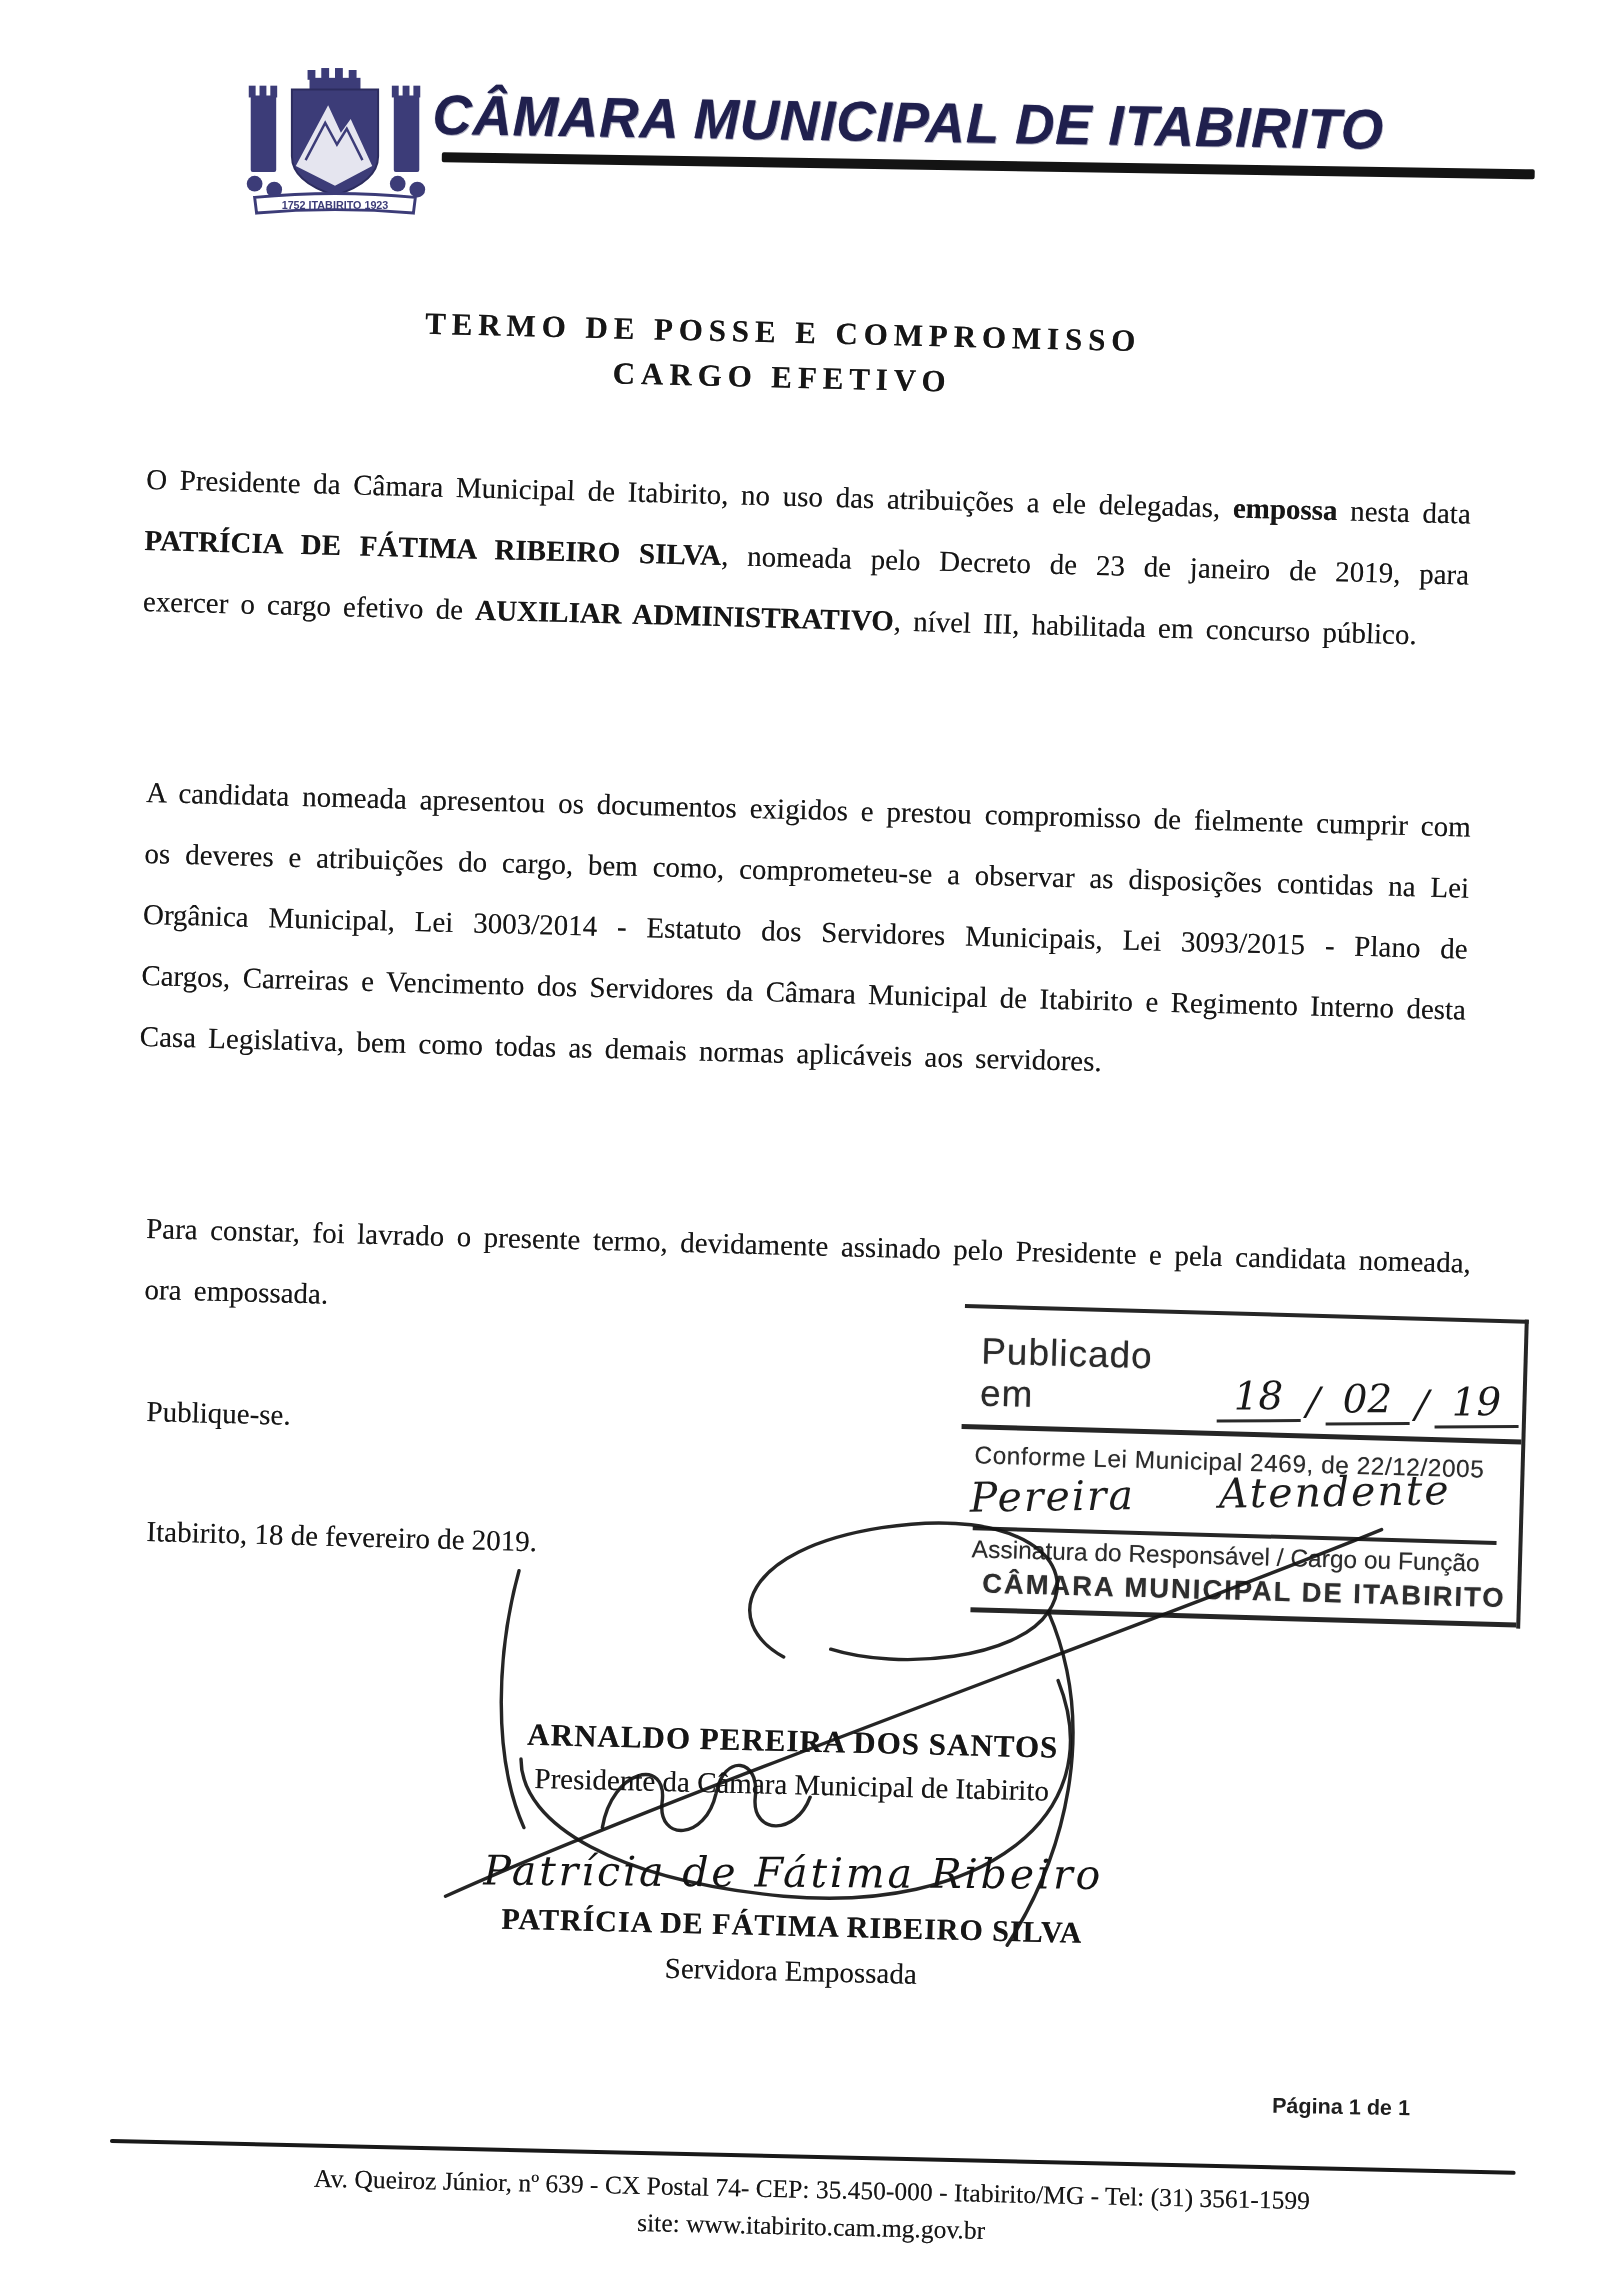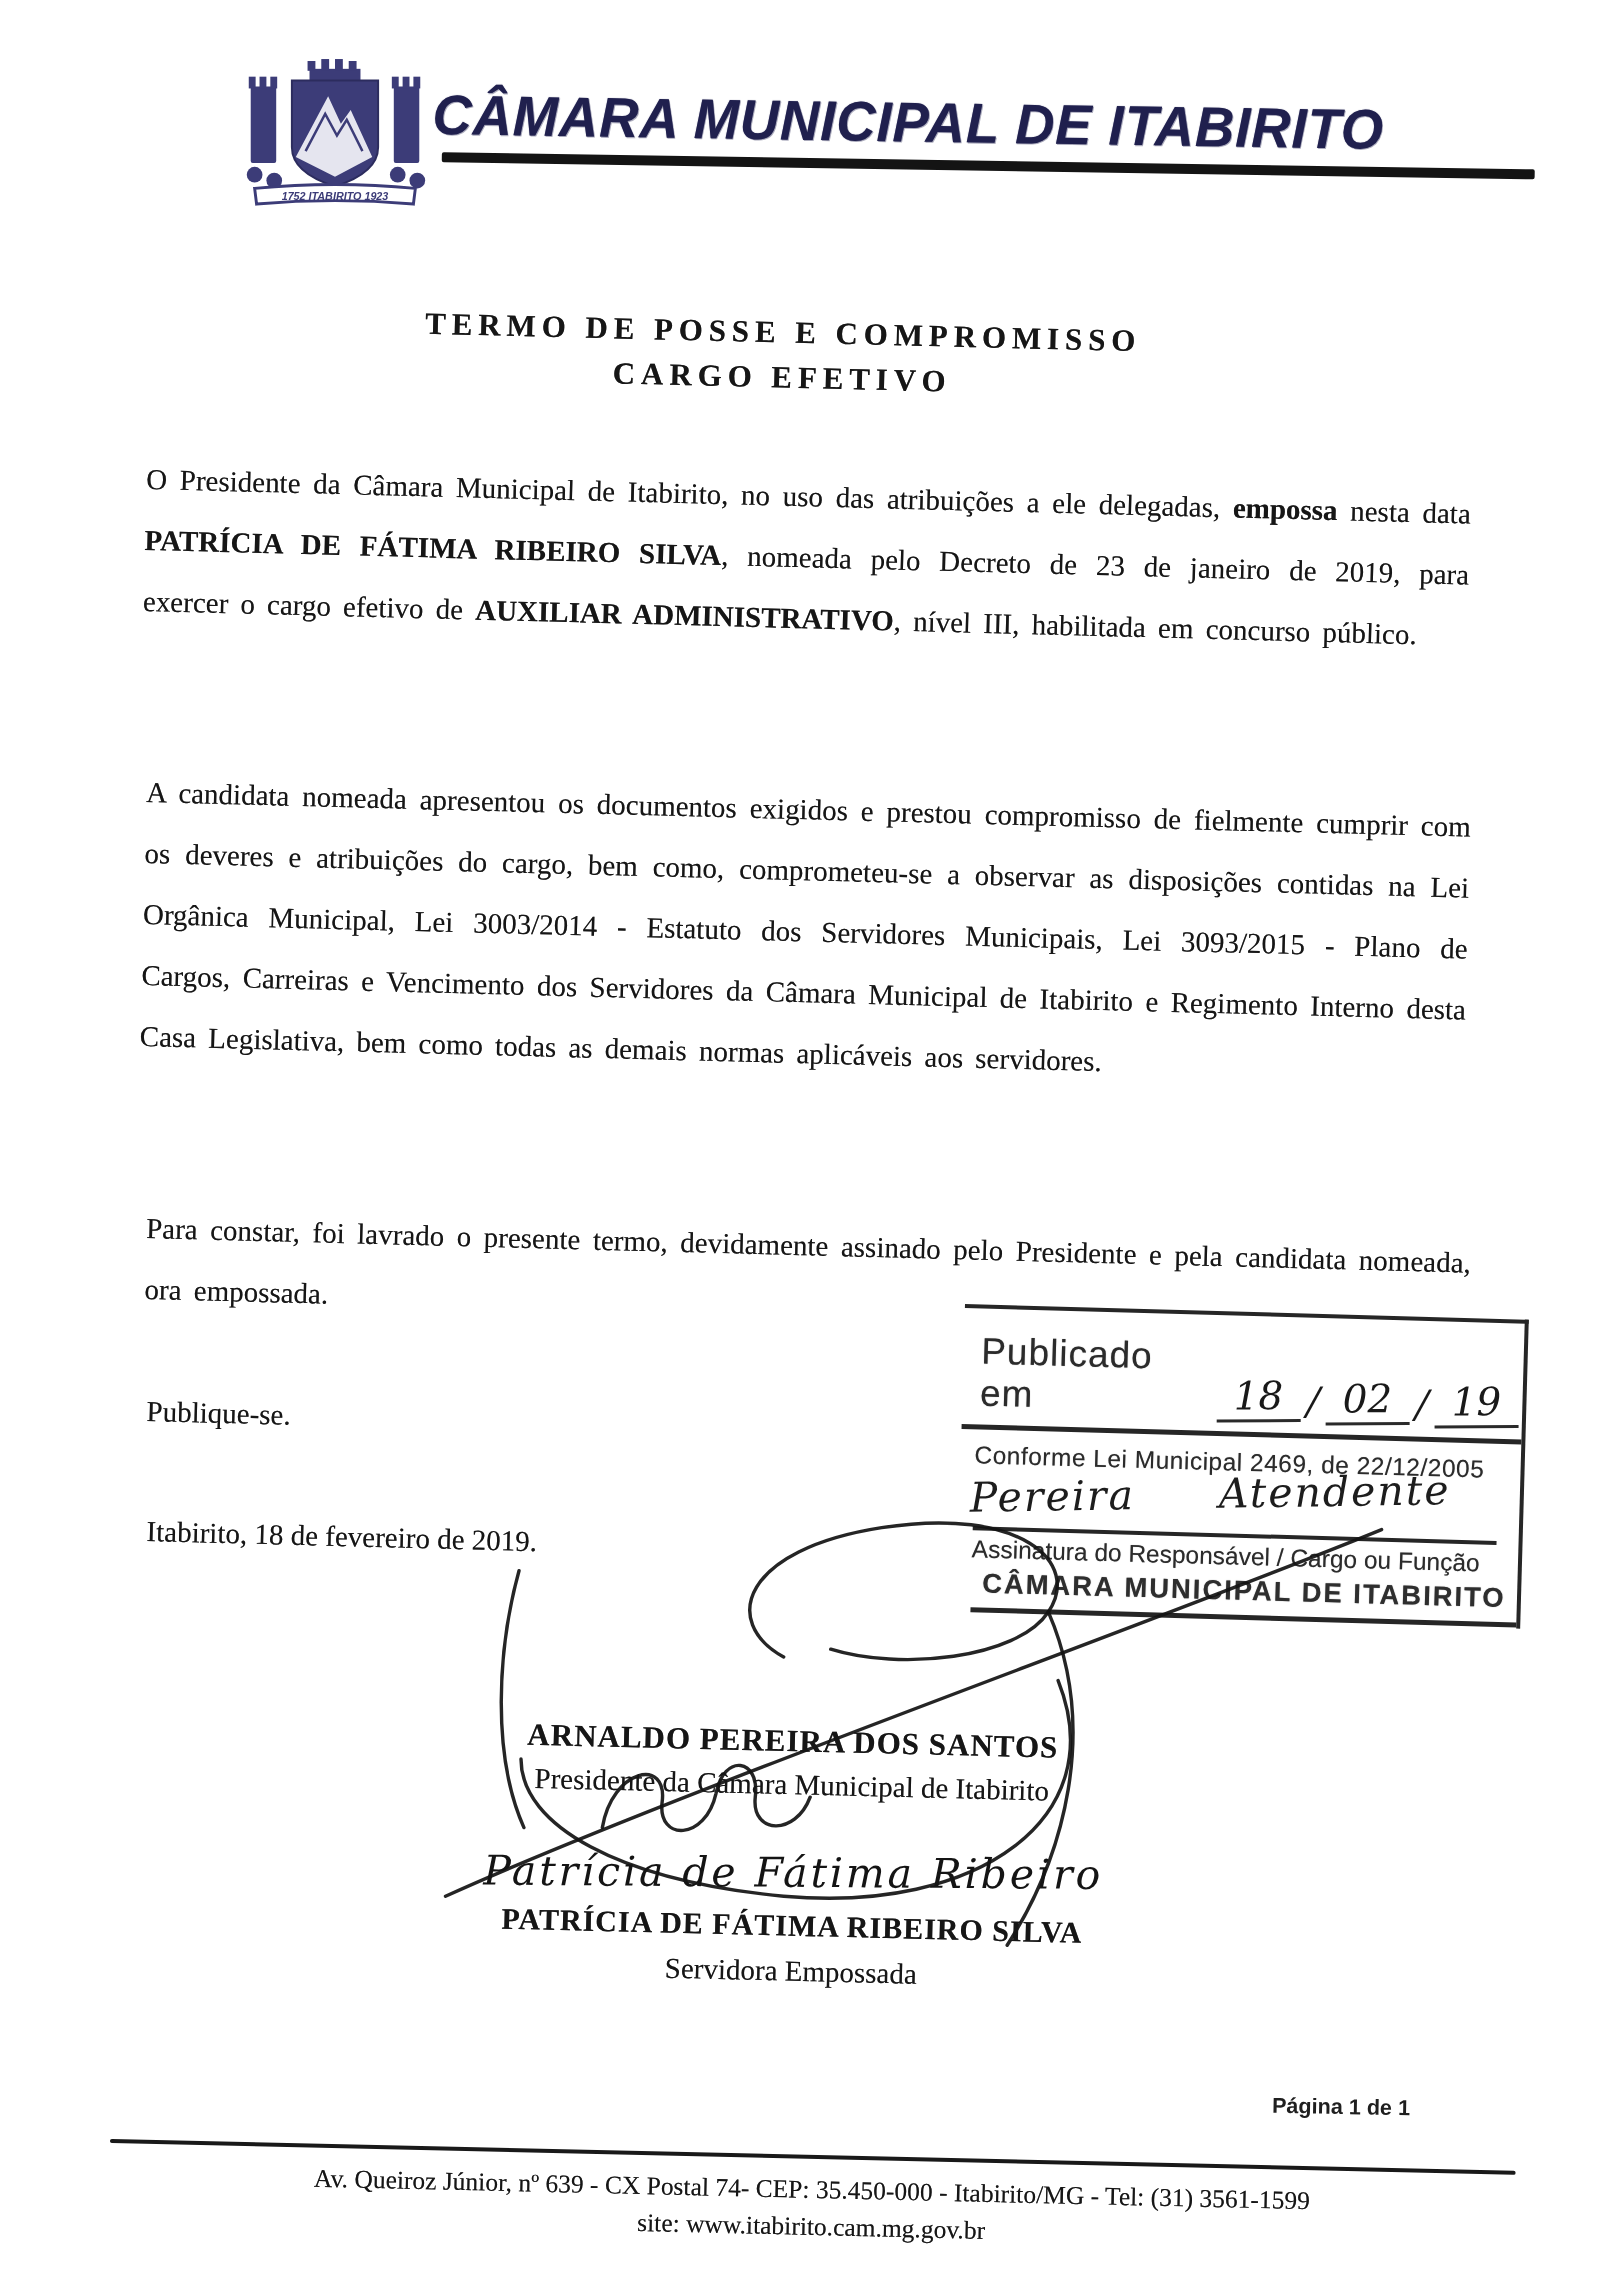--- a/index.html
+++ b/index.html
@@ -12,21 +12,21 @@
   
   .tilt-09 { transform:rotate(0.9deg); transform-origin:0 0; }
   .tilt-13 { transform:rotate(1.3deg); transform-origin:0 0; }
   .tilt-14 { transform:rotate(1.4deg); transform-origin:0 0; }
   .tilt-15 { transform:rotate(1.5deg); transform-origin:0 0; }
   .tilt-16 { transform:rotate(1.6deg); transform-origin:0 0; }
 
   .abs { position:absolute; }
 
   
-  .logo-box { left:237px; top:57px; width:196px; height:155px;font-style:italic; }
+  .logo-box { left:237px; top:66px; width:196px; height:155px; }
   .wordmark-box { left:433px; top:82px; width:1108px; }
   .wordmark {
     font-family:"Liberation Sans", sans-serif;
     font-weight:bold; font-style:italic;
     font-size:56px; letter-spacing:1px; color:#20204e;
     transform:scaleX(0.97); transform-origin:0 0;
     text-shadow:1px 1px 0 rgba(32,32,78,0.35), 0 0 1px rgba(32,32,78,0.6);
     white-space:nowrap;
   }
   .wordmark-underline { height:9.8px; background:#141414; width:1093px; margin-top:4.9px; margin-left:9.8px; border-radius:2px; }

